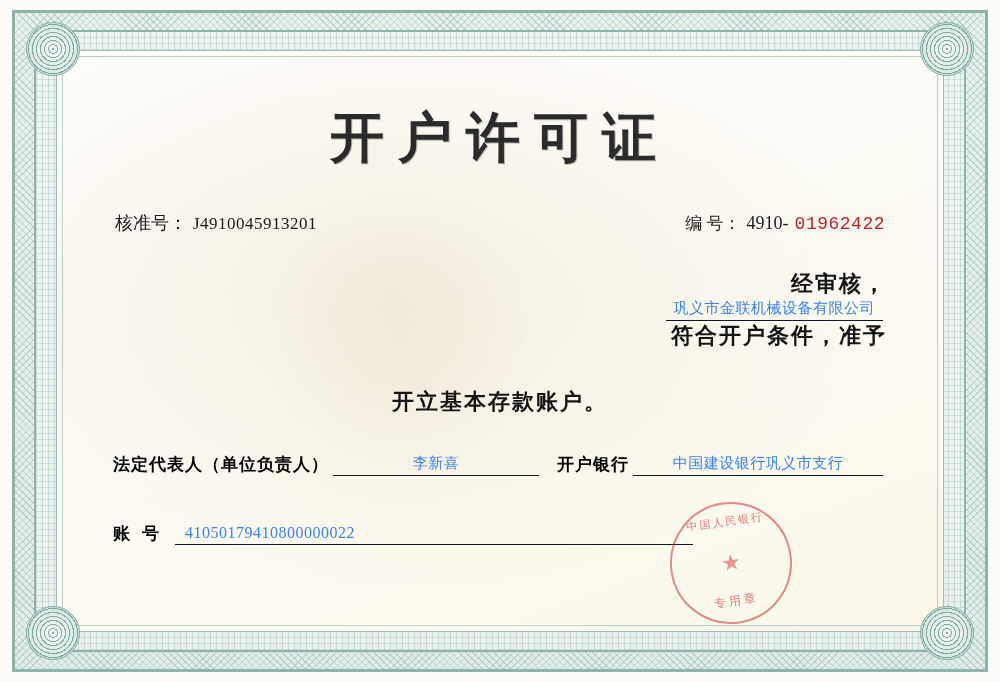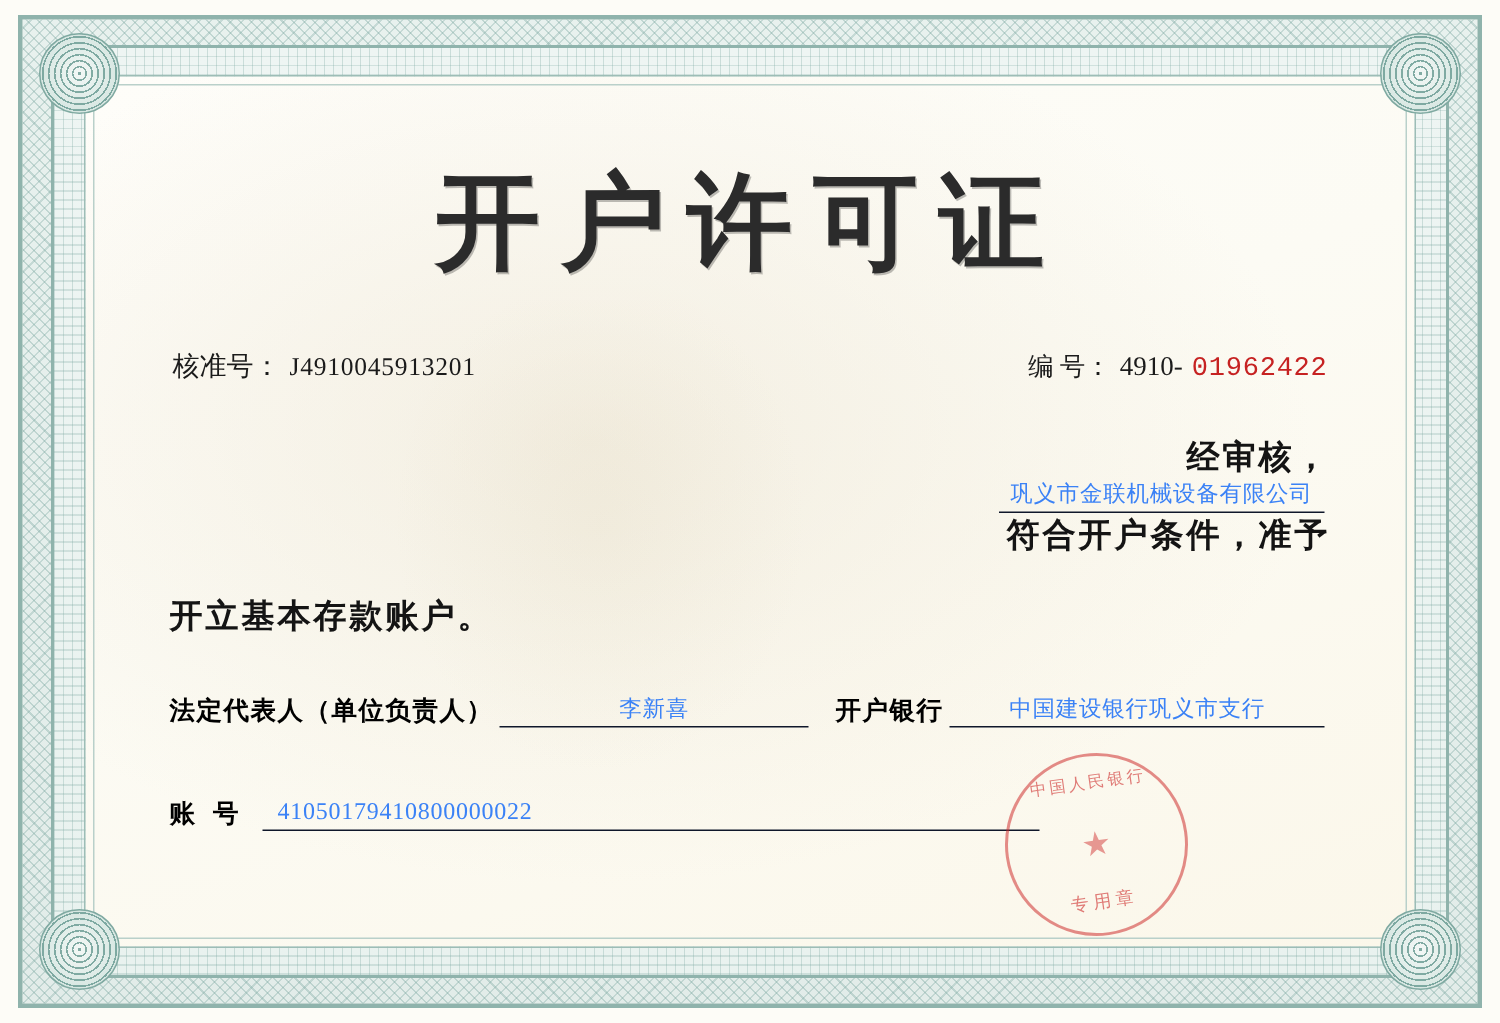--- a/index.html
+++ b/index.html
@@ -103,21 +103,21 @@
     top: 56px;
     right: 62px;
     bottom: 56px;
     box-sizing: border-box;
     padding: 28px 45px 10px 45px;
   }
 
   .title {
     text-align: center;
     font-family: Liberation Mono, monospace;
-    font-size: 70px;
+    font-size: 54px;
     font-weight: 700;
     letter-spacing: 14px;
     color: #2b2b2b;
     margin: 18px 0 0 0;
     text-shadow: 1px 1px 0 rgba(0,0,0,0.25);
   }
 
   .row-codes {
     display: flex;
     justify-content: space-between;
@@ -172,24 +172,25 @@
     text-align: center;
     font-size: 15px;
     font-weight: 400;
     letter-spacing: 0.5px;
     padding: 0 8px 2px 8px;
     margin: 0 4px;
     color: #3b82f6;
     min-width: 40px;
   }
   .line2 {
-    margin-top: 24px;
+    margin-top: 36px;
     font-size: 22px;
     font-weight: 700;
     letter-spacing: 2px;
+    text-align: center;
   }
 
   .row-rep {
     display: flex;
     align-items: flex-end;
     margin-top: 36px;
     padding: 0 6px;
     font-size: 17px;
     font-weight: 700;
     letter-spacing: 1px;

